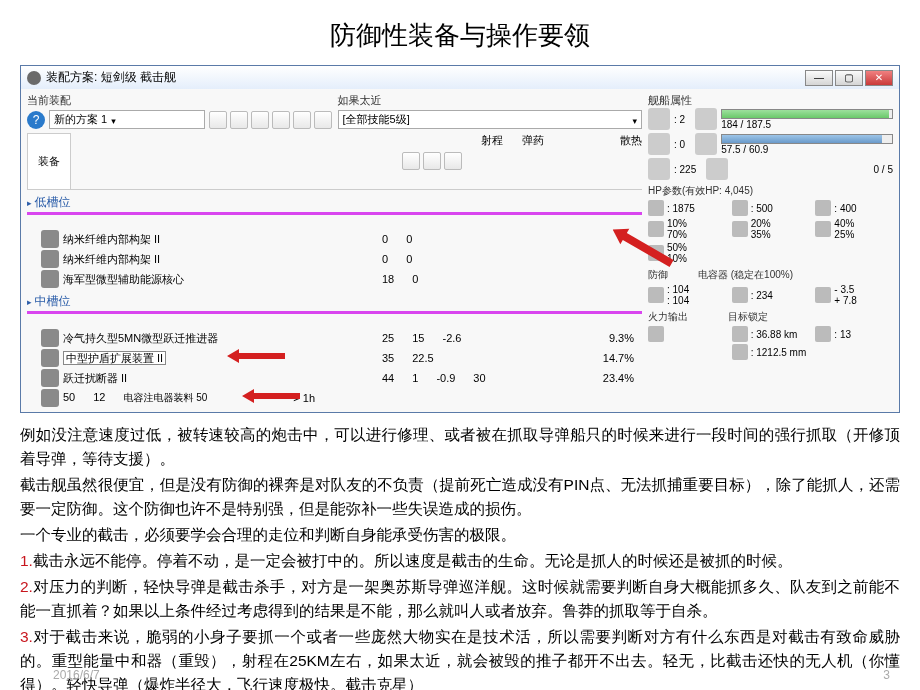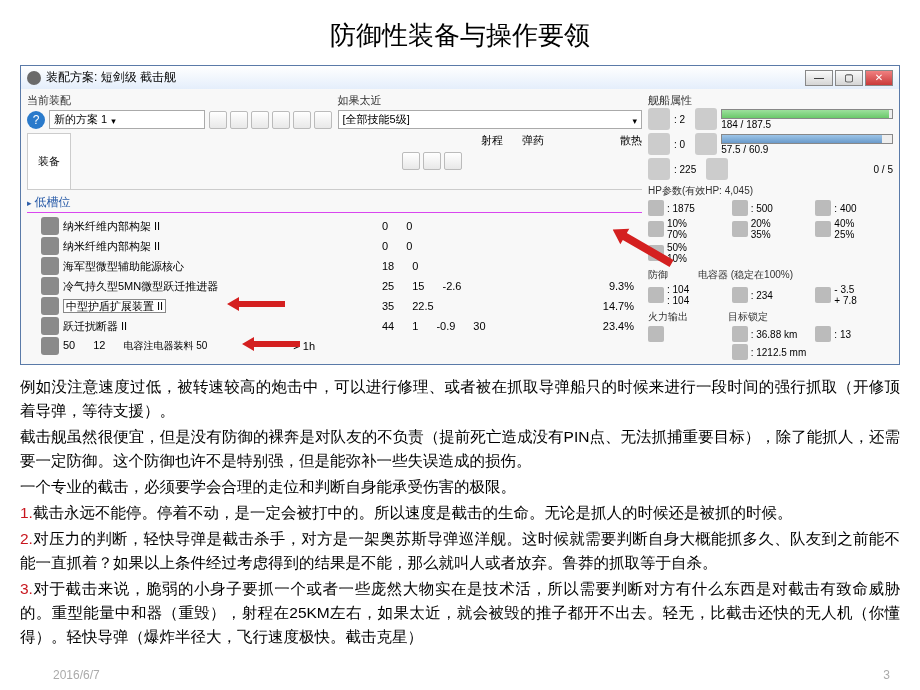--- a/index.html
+++ b/index.html
@@ -18,21 +18,21 @@
 .row1 { display: flex; gap: 6px; margin-bottom: 4px; font-size: 11px; }
 .label { font-size: 11px; color: #333; }
 .dropdown { border: 1px solid #aaa; background: #fff; padding: 1px 4px; font-size: 11px; display: flex; align-items: center; gap: 4px; }
 .dd-arrow::after { content: "▾"; font-size: 9px; }
 .toolbar { display: flex; gap: 3px; align-items: center; }
 .tbtn { width: 18px; height: 18px; border: 1px solid #bbb; background: linear-gradient(#fff,#e8e8e8); border-radius: 2px; }
 .help { width: 18px; height: 18px; background: #2a7acb; border-radius: 50%; color: #fff; text-align: center; font-size: 12px; line-height: 18px; }
 .tabs { display: flex; border-bottom: 1px solid #ccc; font-size: 11px; margin-top: 4px; }
 .tab { padding: 20px 10px; border: 1px solid #ccc; border-bottom: none; background: #f0f0f0; margin-right: 2px; display: flex; align-items: center; gap: 3px; }
 .tab.active { background: #fff; }
-.section-head { color: #2a5ca8; font-size: 12px; margin: 4px 0 3px; border-bottom: 1px solid #d946ef; padding-bottom: 1px; display: flex; align-items: center; }
+.section-head { color: #2a5ca8; font-size: 12px; margin: 4px 0 14px; border-bottom: 3px solid #d946ef; padding-bottom: 1px; display: flex; align-items: center; }
 .section-head::before { content: "▸"; font-size: 9px; margin-right: 3px; }
 .mod-row { display: flex; align-items: center; font-size: 11px; padding: 1px 0; position: relative; }
 .mod-icon { width: 18px; height: 18px; background: #8a8a8a; border-radius: 3px; margin: 0 4px 0 14px; flex-shrink: 0; }
 .mod-name { flex: 1; }
 .boxed { border: 1px solid #888; padding: 0 2px; background: #fff; }
 .mod-stats { display: flex; gap: 18px; font-size: 11px; min-width: 180px; }
 .mod-right { width: 80px; text-align: right; padding-right: 8px; font-size: 11px; }
 .stats-grid { font-size: 10px; }
 .stat-row { display: flex; align-items: center; gap: 4px; margin-bottom: 3px; }
 .stat-icon { width: 22px; height: 22px; background: #ccc; border-radius: 3px; flex-shrink: 0; }
@@ -132,20 +132,21 @@
         <div class="mod-row">
             <div class="mod-icon"></div>
             <span class="mod-name">海军型微型辅助能源核心</span>
             <div class="mod-stats">
               <span>18</span>
               <span>0</span>
             </div>
             <div class="mod-right"></div>
           </div>
 
+        <div class="section-head">中槽位</div>
         <div class="mod-row">
             <div class="mod-icon"></div>
             <span class="mod-name">冷气持久型5MN微型跃迁推进器</span>
             <div class="mod-stats">
               <span>25</span>
               <span>15</span>
               <span>-2.6</span>
             </div>
             <div class="mod-right">9.3%</div>
           </div>

